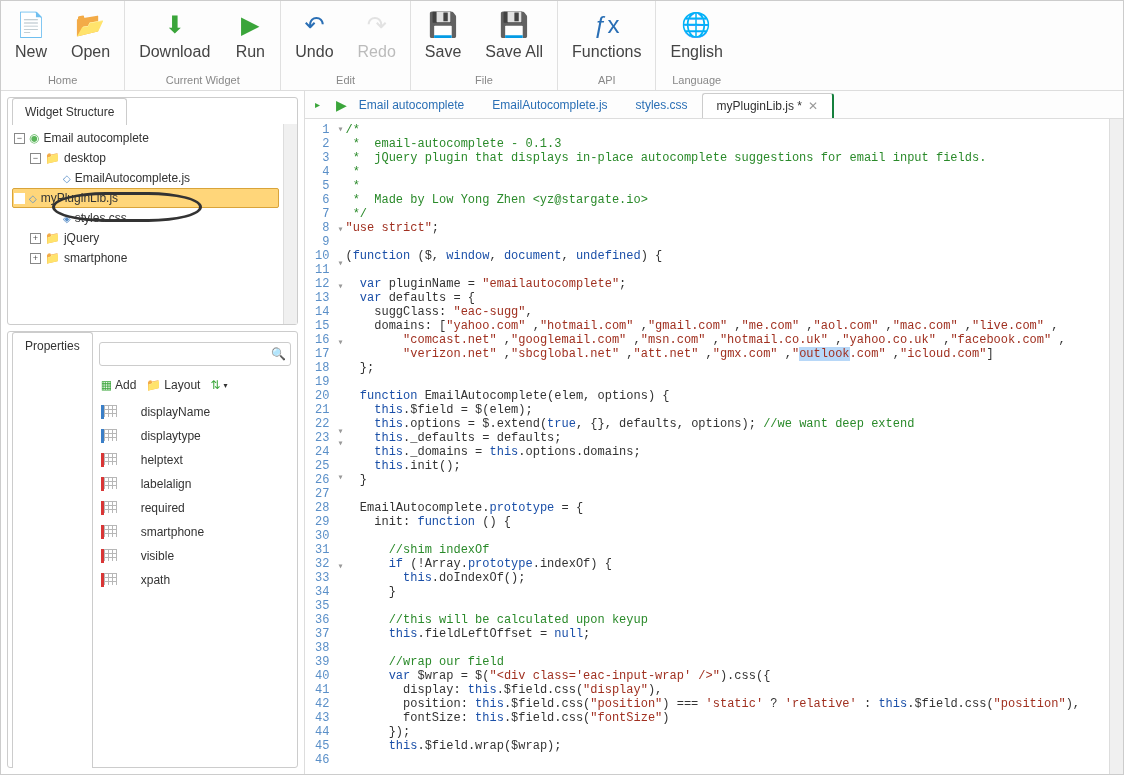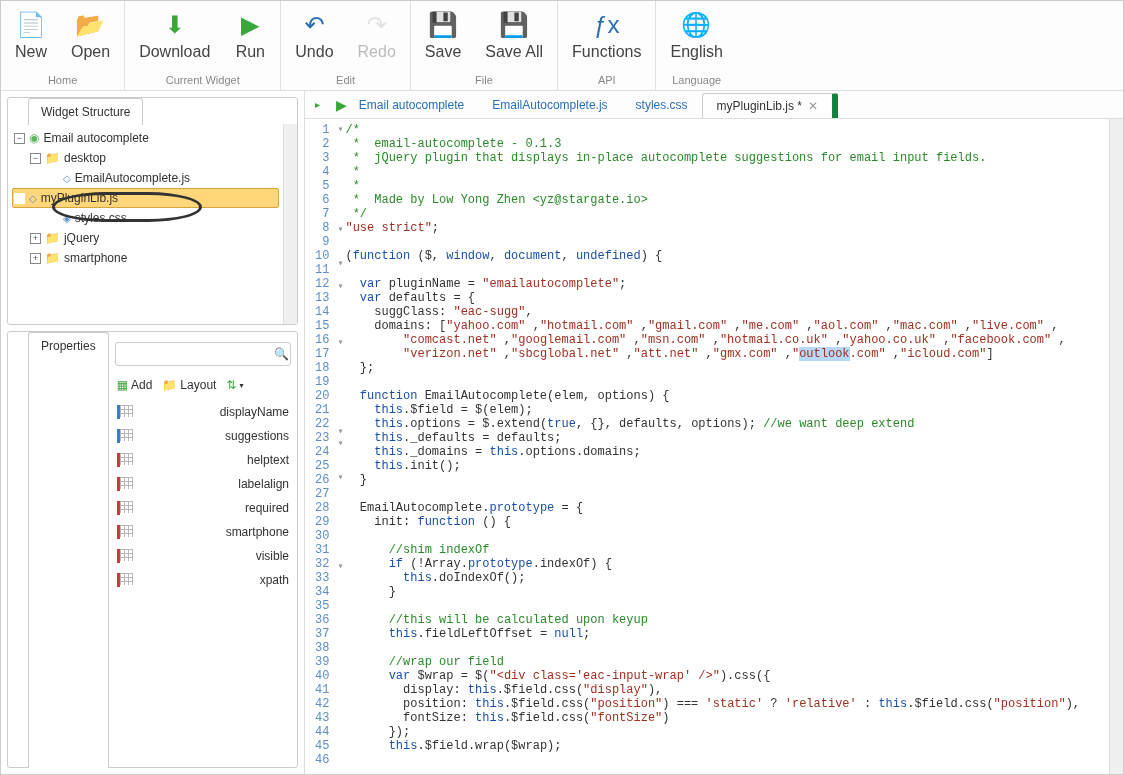--- a/index.html
+++ b/index.html
@@ -11,49 +11,49 @@
 .toolbar-btn { display: flex; flex-direction: column; align-items: center; gap: 2px; padding: 4px 6px; cursor: pointer; min-width: 40px; }
 .toolbar-btn .icon { width: 32px; height: 32px; display: flex; align-items: center; justify-content: center; font-size: 24px; }
 .toolbar-btn .label { font-size: 16px; color: #444; }
 .toolbar-btn.disabled .label { color: #bbb; }
 .toolbar-btn.disabled .icon { opacity: 0.4; }
 .group-label { font-size: 11px; color: #888; padding: 2px 0; }
 .main { display: flex; height: calc(100% - 90px); }
 .left-panel { width: 304px; display: flex; flex-direction: column; gap: 6px; padding: 6px; border-right: 1px solid #ddd; }
 .panel { border: 1px solid #ccc; border-radius: 3px; background: #fff; flex-shrink: 0; }
 .panel.flex { flex: 1; display: flex; flex-direction: row; }
-.panel-tab { display: inline-block; padding: 6px 12px; border: 1px solid #ccc; border-bottom: none; border-radius: 3px 3px 0 0; background: #fff; margin-left: 20px; margin-top: -1px; position: relative; top: 1px; font-size: 12px; }
+.panel-tab { display: inline-block; padding: 6px 12px; border: 1px solid #ccc; border-bottom: none; border-radius: 3px 3px 0 0; background: #fff; margin-left: 4px; margin-top: -1px; position: relative; top: 1px; font-size: 12px; }
 .panel-body { padding: 6px; overflow: auto; }
 .tree { font-size: 12px; }
 .tree-row { display: flex; align-items: center; gap: 4px; padding: 3px 2px; white-space: nowrap; cursor: pointer; }
 .tree-row.selected { background: #ffd67a; border: 1px solid #d9a43a; border-radius: 2px; padding: 2px 1px; }
 .exp { width: 11px; height: 11px; border: 1px solid #888; display: inline-flex; align-items: center; justify-content: center; font-size: 9px; line-height: 9px; color: #555; background: #fff; cursor: pointer; }
 .exp.empty { border: none; }
 .indent-1 { padding-left: 18px; }
 .indent-2 { padding-left: 36px; }
 .folder-icon { color: #e6b84d; }
 .cube-icon { color: #5ab55a; }
 .js-icon { color: #5a8fc8; font-size: 10px; }
 .css-icon { color: #5a8fc8; font-size: 10px; }
 .circle-highlight { position: absolute; border: 3px solid #333; border-radius: 50% / 70%; pointer-events: none; }
 .search-row { display: flex; padding: 4px; border: 1px solid #ccc; border-radius: 3px; margin: 4px 0 8px; }
 .search-row input { flex: 1; border: none; outline: none; font-size: 12px; }
 .search-row .s-icon { color: #888; }
 .prop-toolbar { display: flex; gap: 10px; padding: 4px 2px 8px; align-items: center; }
 .prop-toolbar .pbtn { display: flex; align-items: center; gap: 3px; cursor: pointer; color: #333; }
 .prop-list { display: flex; flex-direction: column; }
-.prop-item { display: flex; align-items: center; gap: 24px; padding: 5px 2px; cursor: pointer; justify-content: space-between; }
+.prop-item { display: flex; align-items: center; gap: 24px; padding: 5px 2px; cursor: pointer; }
 .prop-icon { width: 16px; display: flex; }
 .prop-bar { width: 3px; height: 14px; background: #d93636; }
 .prop-bar.blue { background: #3a7fc8; }
 .prop-grid { width: 14px; height: 12px; background: linear-gradient(#888 1px, transparent 1px) 0 0 / 100% 4px, linear-gradient(90deg, #888 1px, transparent 1px) 0 0 / 4px 100%; opacity: 0.6; }
 .editor-panel { flex: 1; display: flex; flex-direction: column; min-width: 0; }
 .editor-tabs { display: flex; align-items: center; background: #fdfdfd; border-bottom: 1px solid #ddd; height: 28px; padding-left: 10px; gap: 0; }
 .etab { padding: 5px 14px; font-size: 12px; color: #2a6fb5; cursor: pointer; display: flex; align-items: center; gap: 6px; }
-.etab.active { background: #fff; border-top: 1px solid #ccc; border-left: 1px solid #ccc; border-right: 6px solid #15803d; border-radius: 3px 3px 0 0; color: #333; margin-bottom: -1px; }
+.etab.active { background: #fff; border-top: 1px solid #ccc; border-left: 1px solid #ccc; border-right: 2px solid #15803d; border-radius: 3px 3px 0 0; color: #333; margin-bottom: -1px; }
 .etab .close { color: #999; cursor: pointer; }
 .play-icon-mini { color: #3aa53a; font-size: 14px; margin-right: 6px; }
 .arrow-mini { color: #3aa53a; font-size: 10px; margin-right: 2px; }
 .code-area { flex: 1; display: flex; font-family: Consolas, "Courier New", monospace; font-size: 12px; overflow: auto; background: #fff; position: relative; }
 .gutter { text-align: right; color: #5a8fc8; padding: 4px 6px 4px 10px; user-select: none; white-space: pre; }
 .fold-col { padding: 4px 2px; color: #999; white-space: pre; font-size: 10px; }
 .code { padding: 4px 0; white-space: pre; color: #333; }
 .c-comment { color: #2a8a2a; }
 .c-keyword { color: #1a4fa8; }
 .c-string { color: #a03020; }
@@ -224,21 +224,21 @@
                 <span class="prop-bar blue"></span>
                 <span class="prop-grid"></span>
               </span>
               <span>displayName</span>
             </div>
             <div class="prop-item">
               <span class="prop-icon">
                 <span class="prop-bar blue"></span>
                 <span class="prop-grid"></span>
               </span>
-              <span>suggestions</span>
+              <span>displaytype</span>
             </div>
             <div class="prop-item">
               <span class="prop-icon">
                 <span class="prop-bar "></span>
                 <span class="prop-grid"></span>
               </span>
               <span>helptext</span>
             </div>
             <div class="prop-item">
               <span class="prop-icon">

